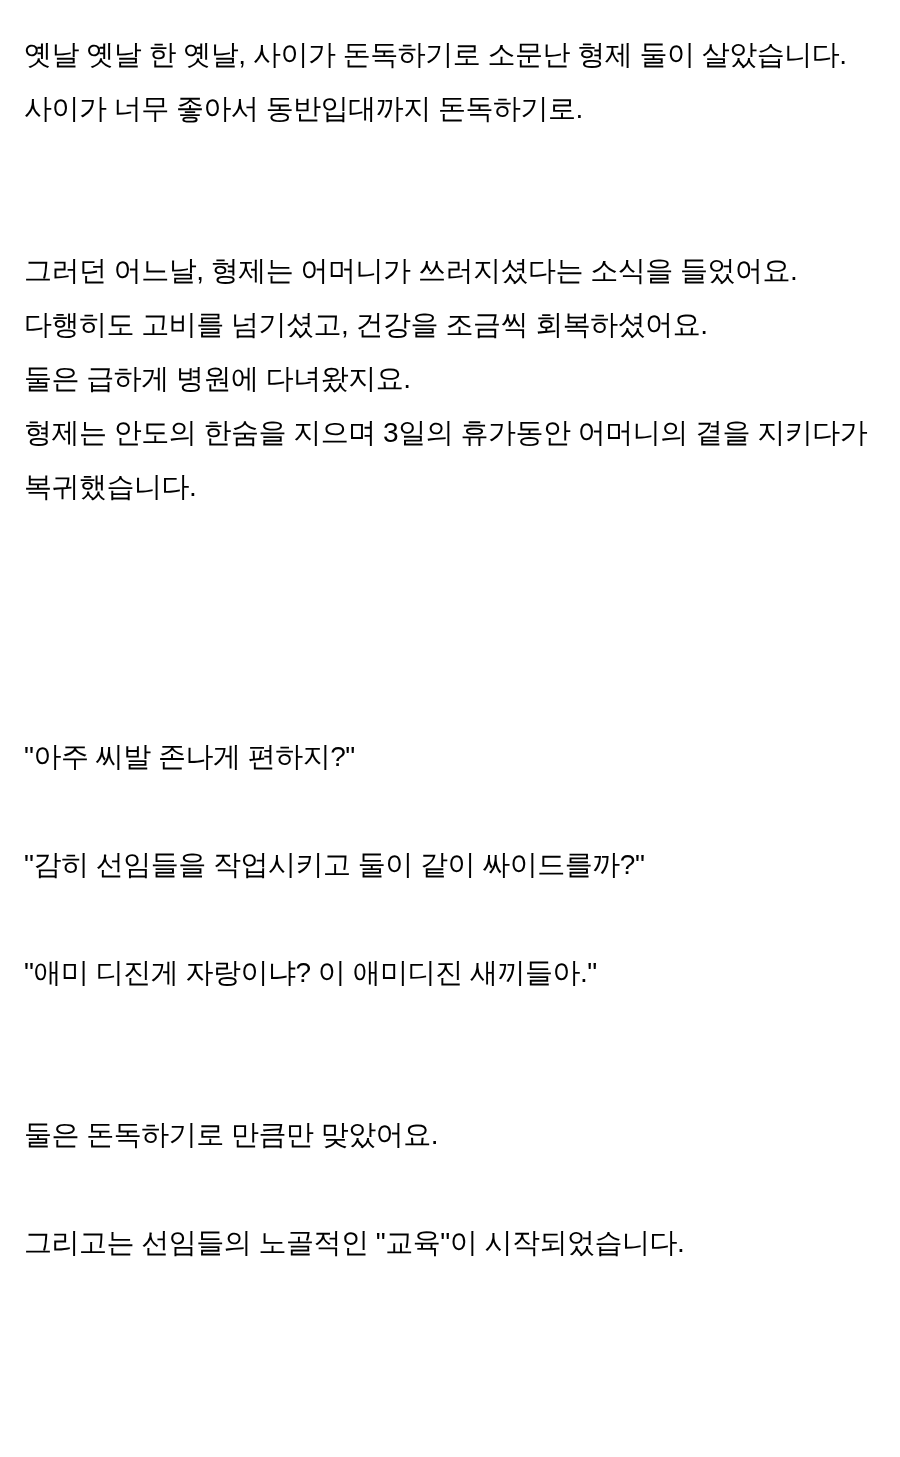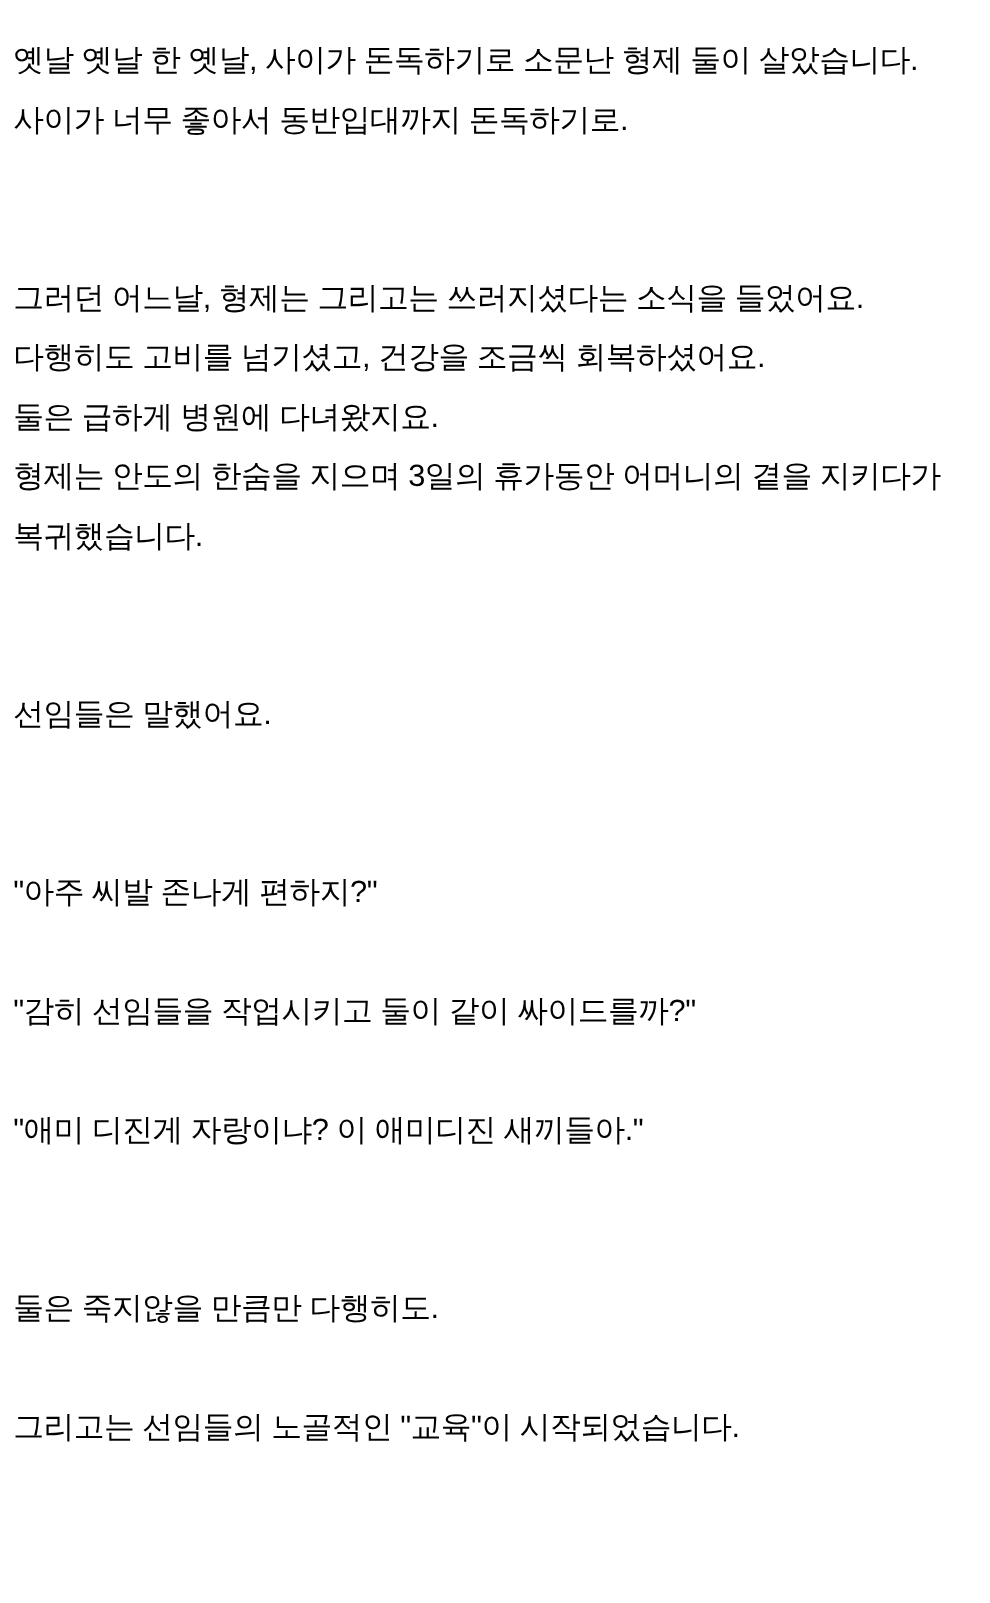--- a/index.html
+++ b/index.html
@@ -9,21 +9,21 @@
   body {
     width: 900px;
     height: 1457px;
     background: #ffffff;
     overflow: hidden;
   }
   .doc {
     box-sizing: border-box;
     width: 900px;
     height: 1457px;
-    padding: 28px 20px 0 12px;
+    padding: 28px 20px 0 24px;
     font-family: "Liberation Sans", "DejaVu Sans", sans-serif;
     font-size: 28px;
     line-height: 54px;
     color: #000000;
     letter-spacing: -0.5px;
   }
   .text-line {
     height: 54px;
     white-space: nowrap;
     overflow: visible;
@@ -31,34 +31,33 @@
 </style>
 </head>
 <body>
 
 <div class="doc">
   <div id="lines-container">
       <div class="text-line">옛날 옛날 한 옛날, 사이가 돈독하기로 소문난 형제 둘이 살았습니다.</div>
       <div class="text-line">사이가 너무 좋아서 동반입대까지 돈독하기로.</div>
       <div class="text-line">&nbsp;</div>
       <div class="text-line">&nbsp;</div>
-      <div class="text-line">그러던 어느날, 형제는 그리고는 쓰러지셨다는 소식을 들었어요.</div>
+      <div class="text-line">그러던 어느날, 형제는 어머니가 쓰러지셨다는 소식을 들었어요.</div>
       <div class="text-line">다행히도 고비를 넘기셨고, 건강을 조금씩 회복하셨어요.</div>
       <div class="text-line">둘은 급하게 병원에 다녀왔지요.</div>
       <div class="text-line">형제는 안도의 한숨을 지으며 3일의 휴가동안 어머니의 곁을 지키다가</div>
       <div class="text-line">복귀했습니다.</div>
       <div class="text-line">&nbsp;</div>
       <div class="text-line">&nbsp;</div>
-      <div class="text-line">선임들은 말했어요.</div>
       <div class="text-line">&nbsp;</div>
       <div class="text-line">&nbsp;</div>
       <div class="text-line">"아주 씨발 존나게 편하지?"</div>
       <div class="text-line">&nbsp;</div>
       <div class="text-line">"감히 선임들을 작업시키고 둘이 같이 싸이드를까?"</div>
       <div class="text-line">&nbsp;</div>
       <div class="text-line">"애미 디진게 자랑이냐? 이 애미디진 새끼들아."</div>
       <div class="text-line">&nbsp;</div>
       <div class="text-line">&nbsp;</div>
-      <div class="text-line">둘은 죽지않을 만큼만 다행히도.</div>
+      <div class="text-line">둘은 돈독하기로 만큼만 맞았어요.</div>
       <div class="text-line">&nbsp;</div>
       <div class="text-line">그리고는 선임들의 노골적인 "교육"이 시작되었습니다.</div>
     </div>
 </div>
 
 </body></html>

